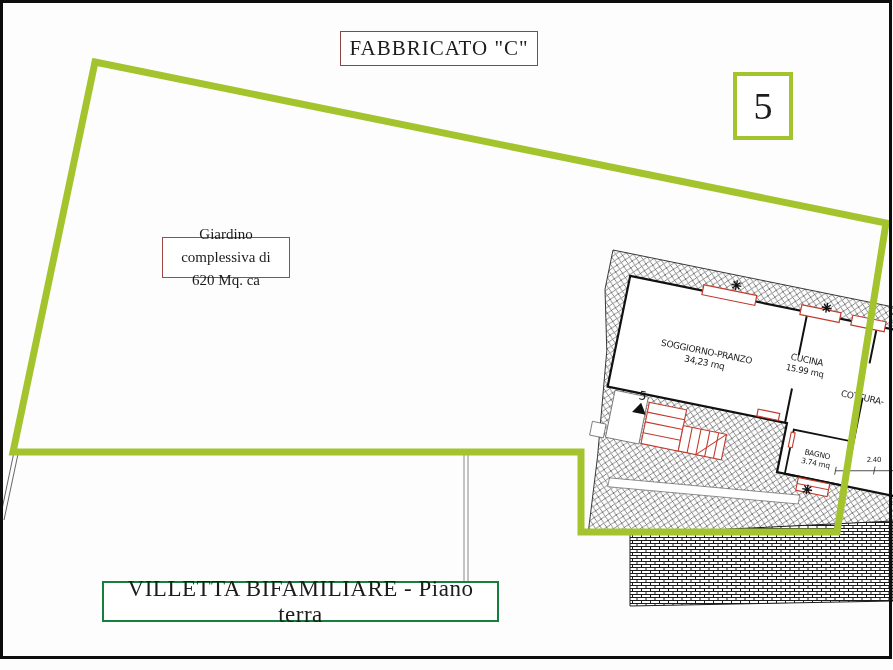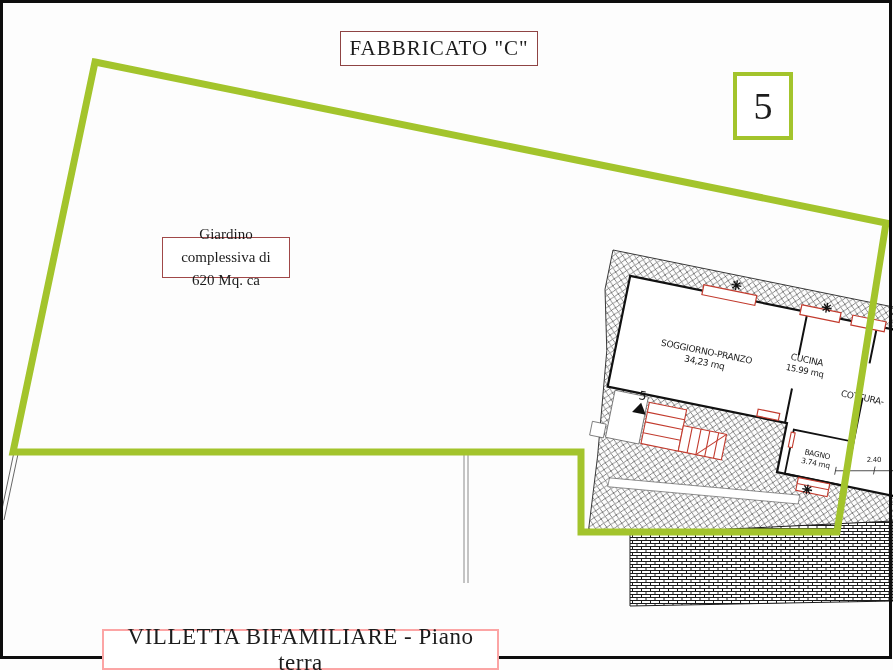--- a/index.html
+++ b/index.html
@@ -19,21 +19,21 @@
   #box-unit{
     left:733px;top:72px;width:52px;height:60px;
     border:4px solid #a3c42c;font-size:38px;
   }
   #box-garden{
     left:162px;top:221px;width:126px;height:39px;
     border:1.4px solid #a04848;font-size:15px;line-height:1.55;margin-top:16px;
   }
   #box-bottom{
     left:102px;top:581px;width:393px;height:37px;
-    border:2px solid #fca5a5;font-size:23px;letter-spacing:0.5px;margin-top:48px;
+    border:2px solid #15803d;font-size:23px;letter-spacing:0.5px;
   }
   .plan-text{font-family:"DejaVu Sans", sans-serif;fill:#1a1a1a;letter-spacing:-0.3px;}
 </style>
 </head>
 <body>
 
 <div id="stage">
 
   <svg width="893" height="670" viewBox="0 0 893 670">
     <defs>

